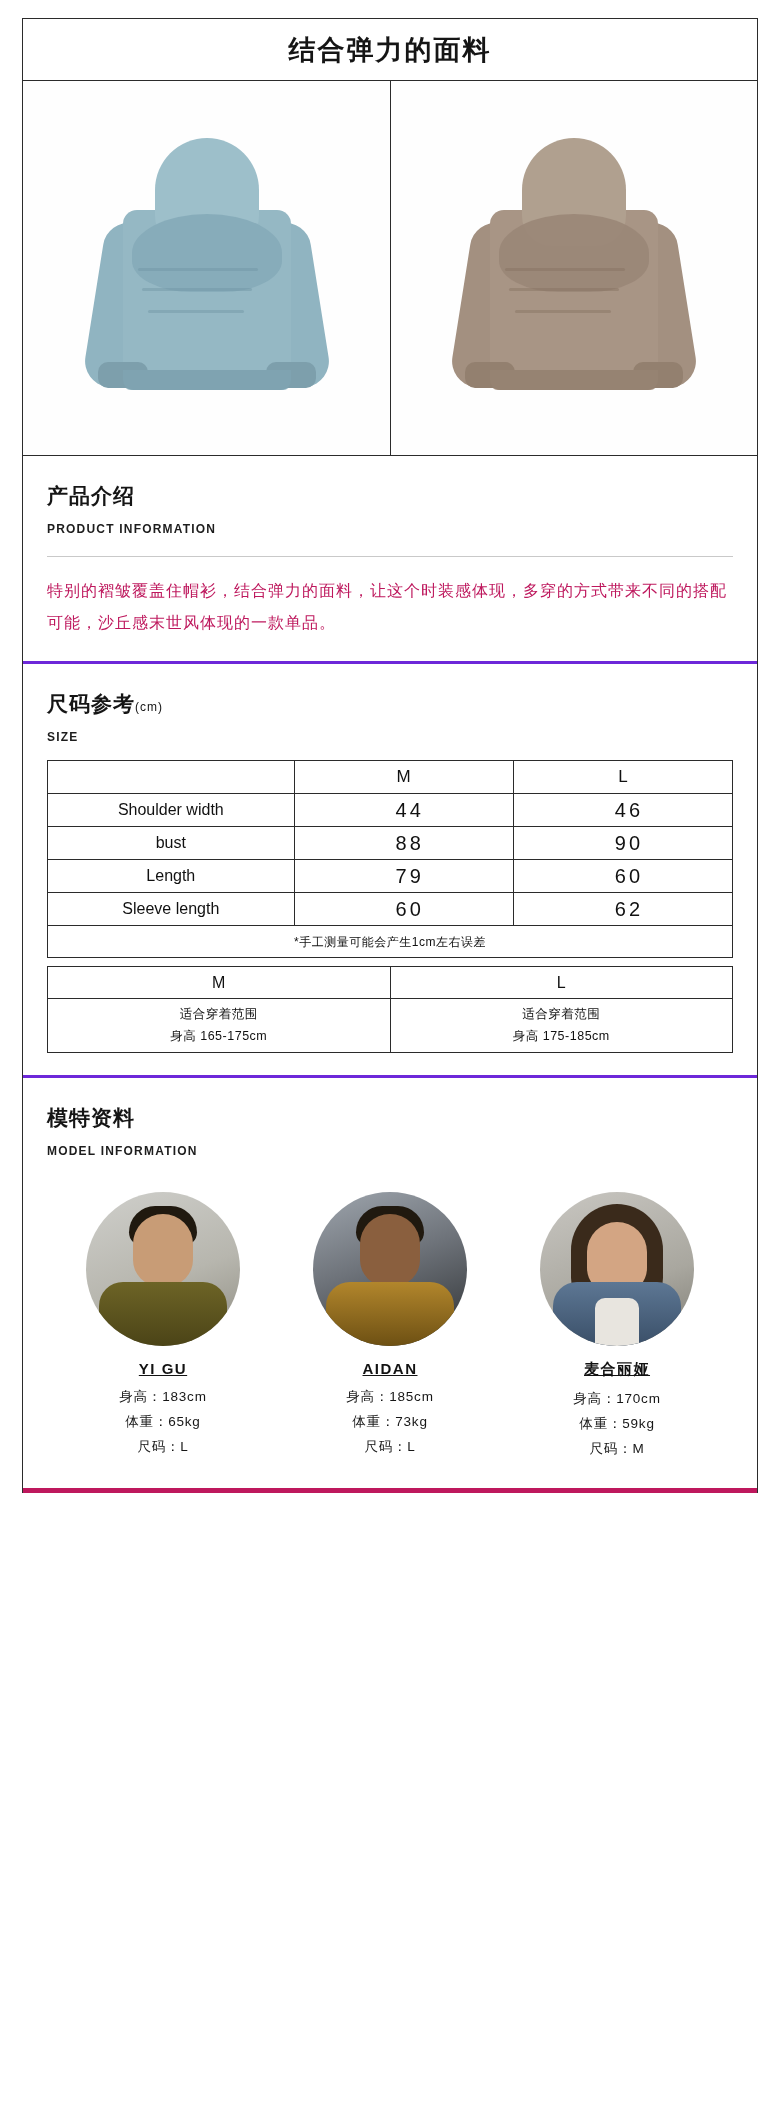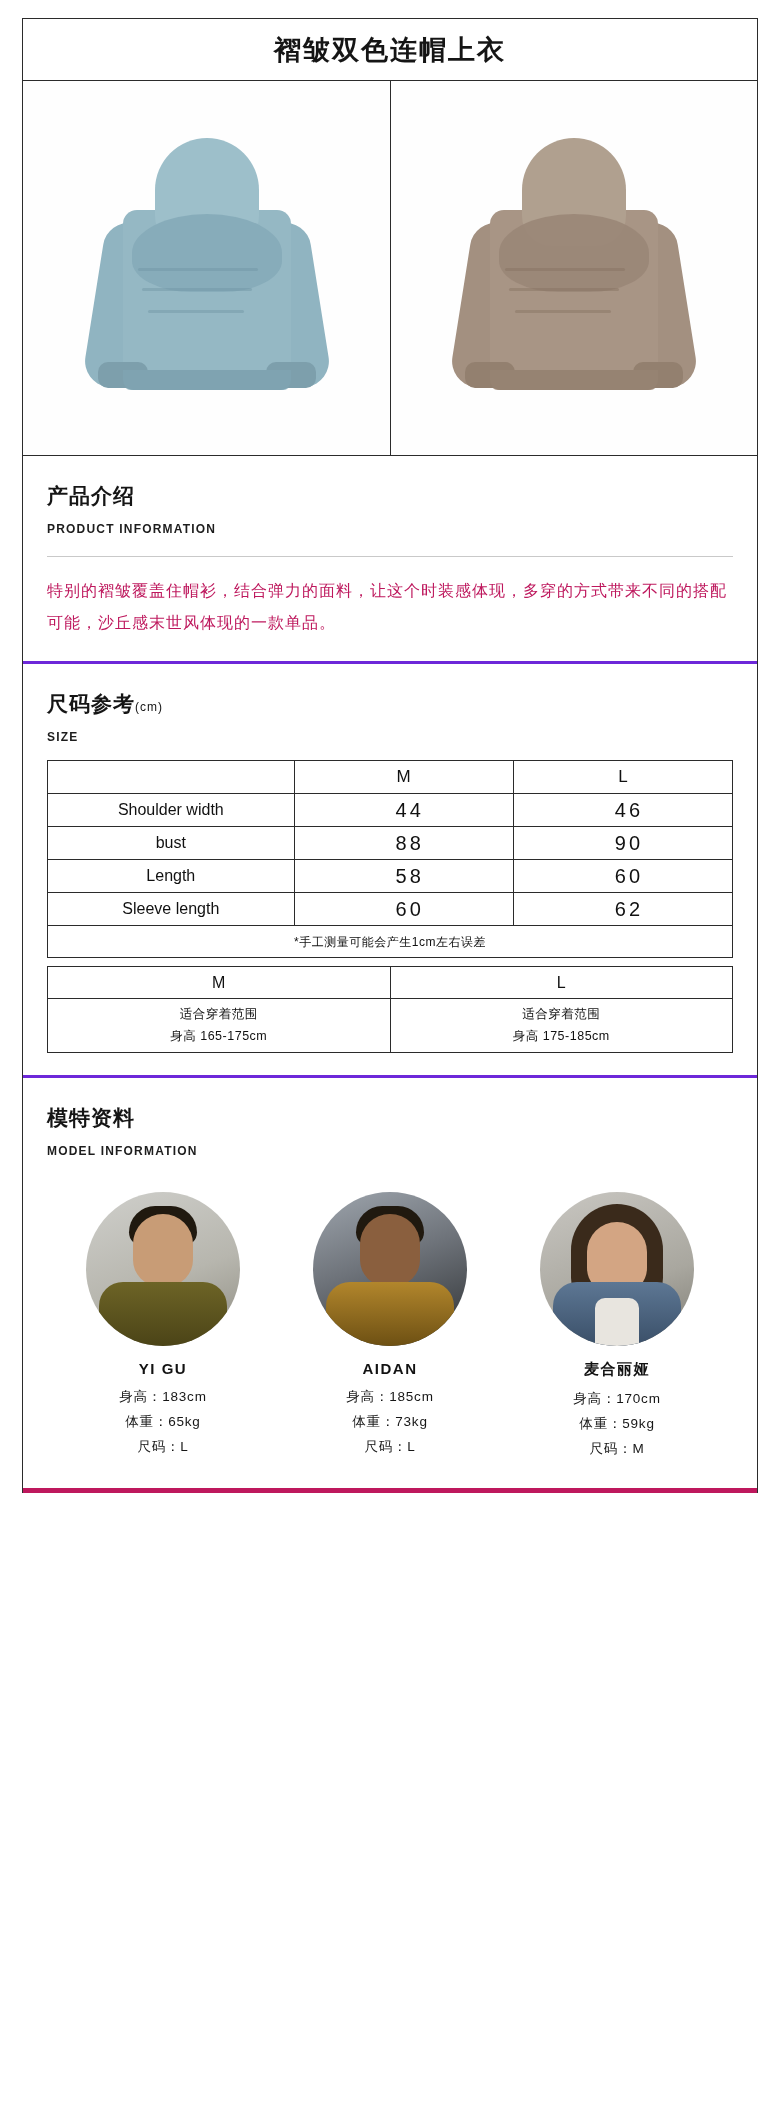--- a/index.html
+++ b/index.html
@@ -245,38 +245,39 @@
     margin-left: -22px;
     background: #e8e5df;
     border-radius: 10px 10px 0 0;
   }
   .model-name {
     margin-top: 14px;
     font-size: 15px;
     font-weight: bold;
     letter-spacing: 1.5px;
     color: #121212;
+    text-decoration: underline;
   }
   .model-spec {
     margin-top: 8px;
     font-size: 13.5px;
     line-height: 1.85;
     letter-spacing: .8px;
     color: #161616;
   }
   .sec.last { border-bottom: 5px solid #be185d; }
 </style>
 </head>
 <body>
 
 <div class="page">
   <div class="frame">
 
     <div class="title-bar">
-      <h1>褶皱双色连帽上衣</h1>
+      <h1>结合弹力的面料</h1>
     </div>
 
     <div class="photo-row">
 
       <div class="photo-cell">
         <div class="garment">
           <div class="g-sleeve-l" style="background:#90b4c1"></div>
           <div class="g-sleeve-r" style="background:#90b4c1"></div>
           <div class="g-body" style="background:#95b8c4"></div>
           <div class="g-hood" style="background:#9dbfca"></div>
@@ -341,21 +342,21 @@
               <td class="val">44</td>
               <td class="val">46</td>
             </tr>
             <tr>
               <td>bust</td>
               <td class="val">88</td>
               <td class="val">90</td>
             </tr>
             <tr>
               <td>Length</td>
-              <td class="val">58</td>
+              <td class="val">79</td>
               <td class="val">60</td>
             </tr>
             <tr>
               <td>Sleeve length</td>
               <td class="val">60</td>
               <td class="val">62</td>
             </tr>
           </tbody>
         </table>
 

